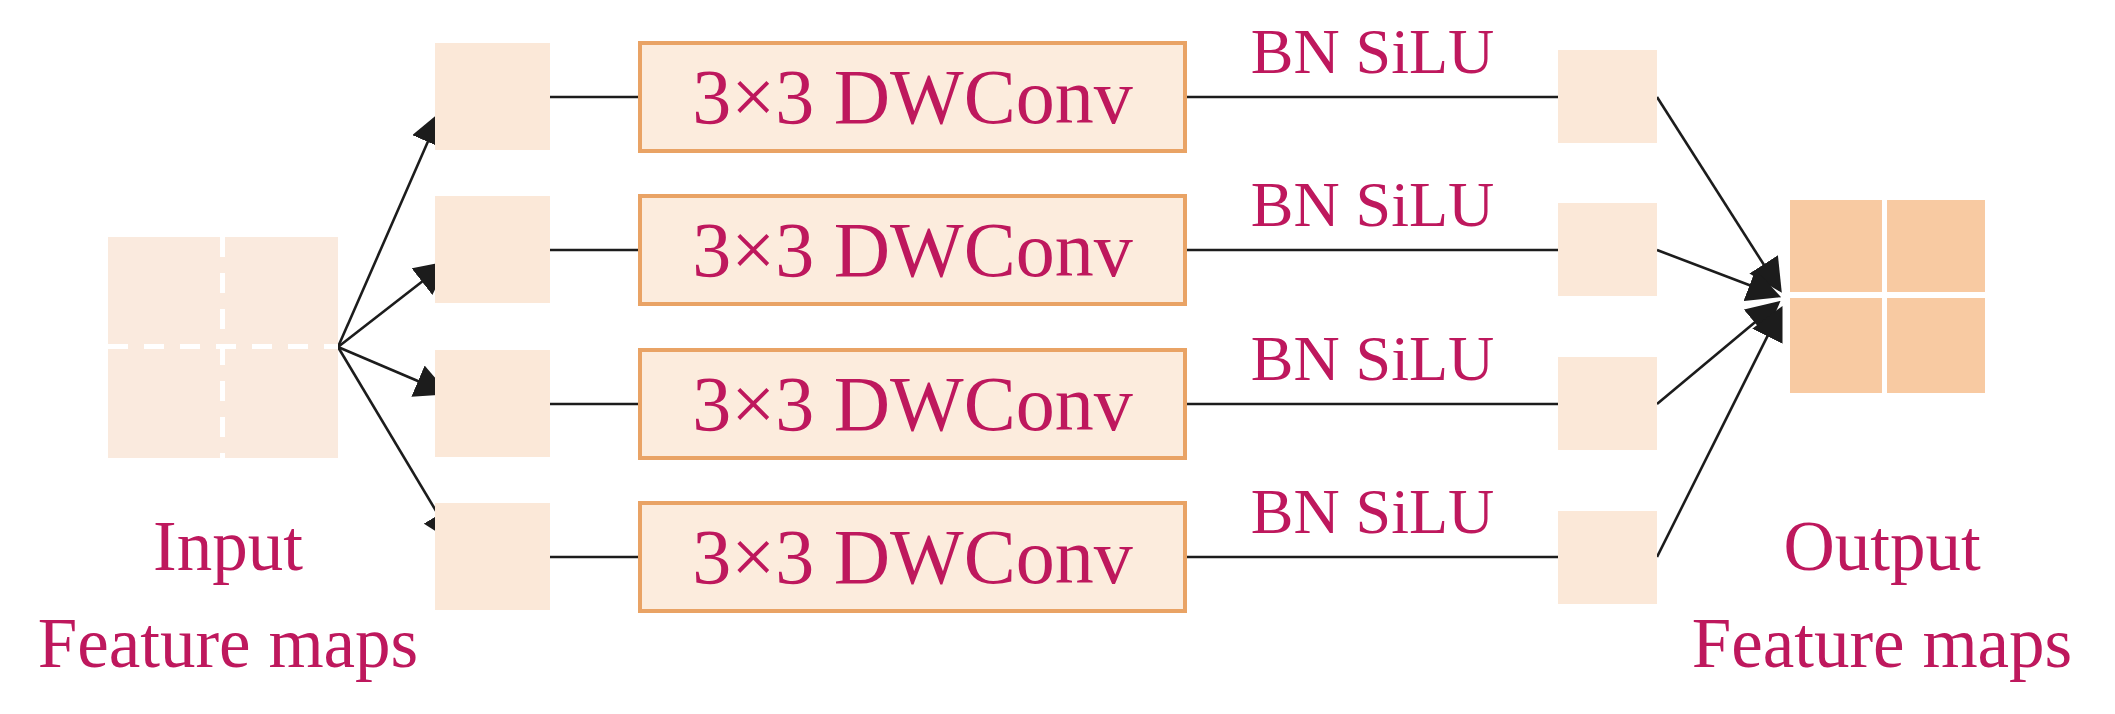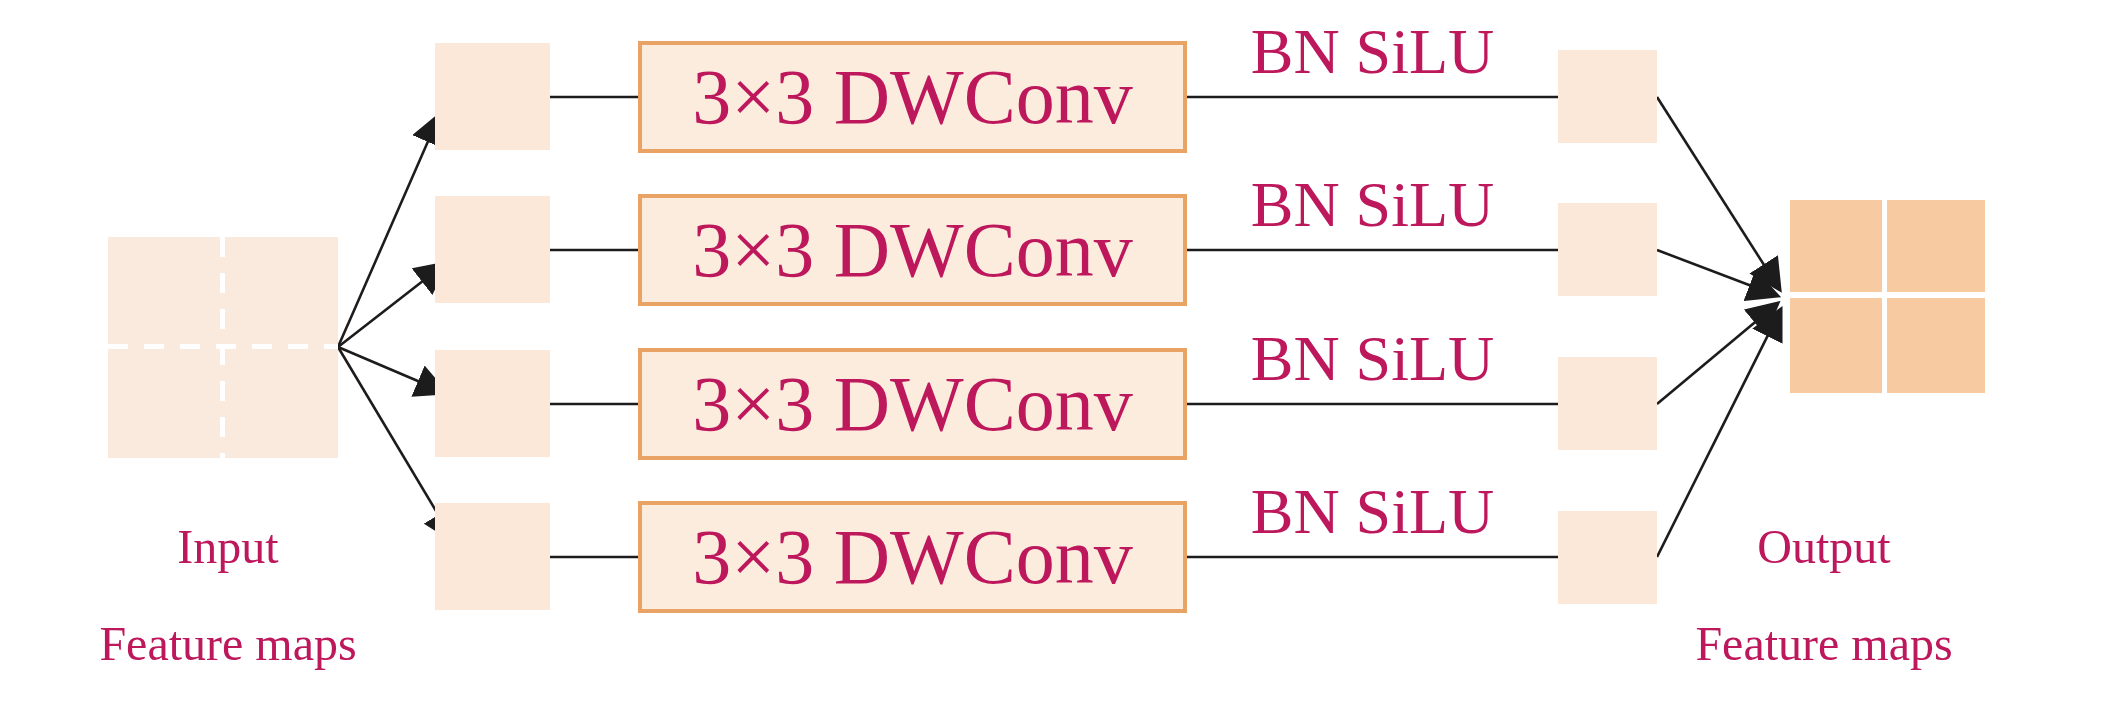--- a/index.html
+++ b/index.html
@@ -38,24 +38,24 @@
   }
   .conv-box span{font-size:78px;line-height:1;white-space:nowrap;}
   
   .bn-label{
     left:1187px;width:371px;height:80px;
     font-size:64px;line-height:80px;text-align:center;white-space:nowrap;
   }
   
   .caption{
     width:440px;text-align:center;
-    font-size:48px;line-height:97px;white-space:nowrap;
+    font-size:71px;line-height:97px;white-space:nowrap;
   }
   #input-caption{left:8px;top:498px;}
-  #output-caption{left:1604px;top:498px;}
+  #output-caption{left:1662px;top:498px;}
   svg.overlay{position:absolute;left:0;top:0;width:2115px;height:714px;pointer-events:none;}
   svg .ln{stroke:#1c1c1c;stroke-width:2.6;fill:none;}
 </style>
 </head>
 <body>
 
 <div id="canvas">
 
   <svg class="overlay" viewBox="0 0 2115 714">
     <defs>

